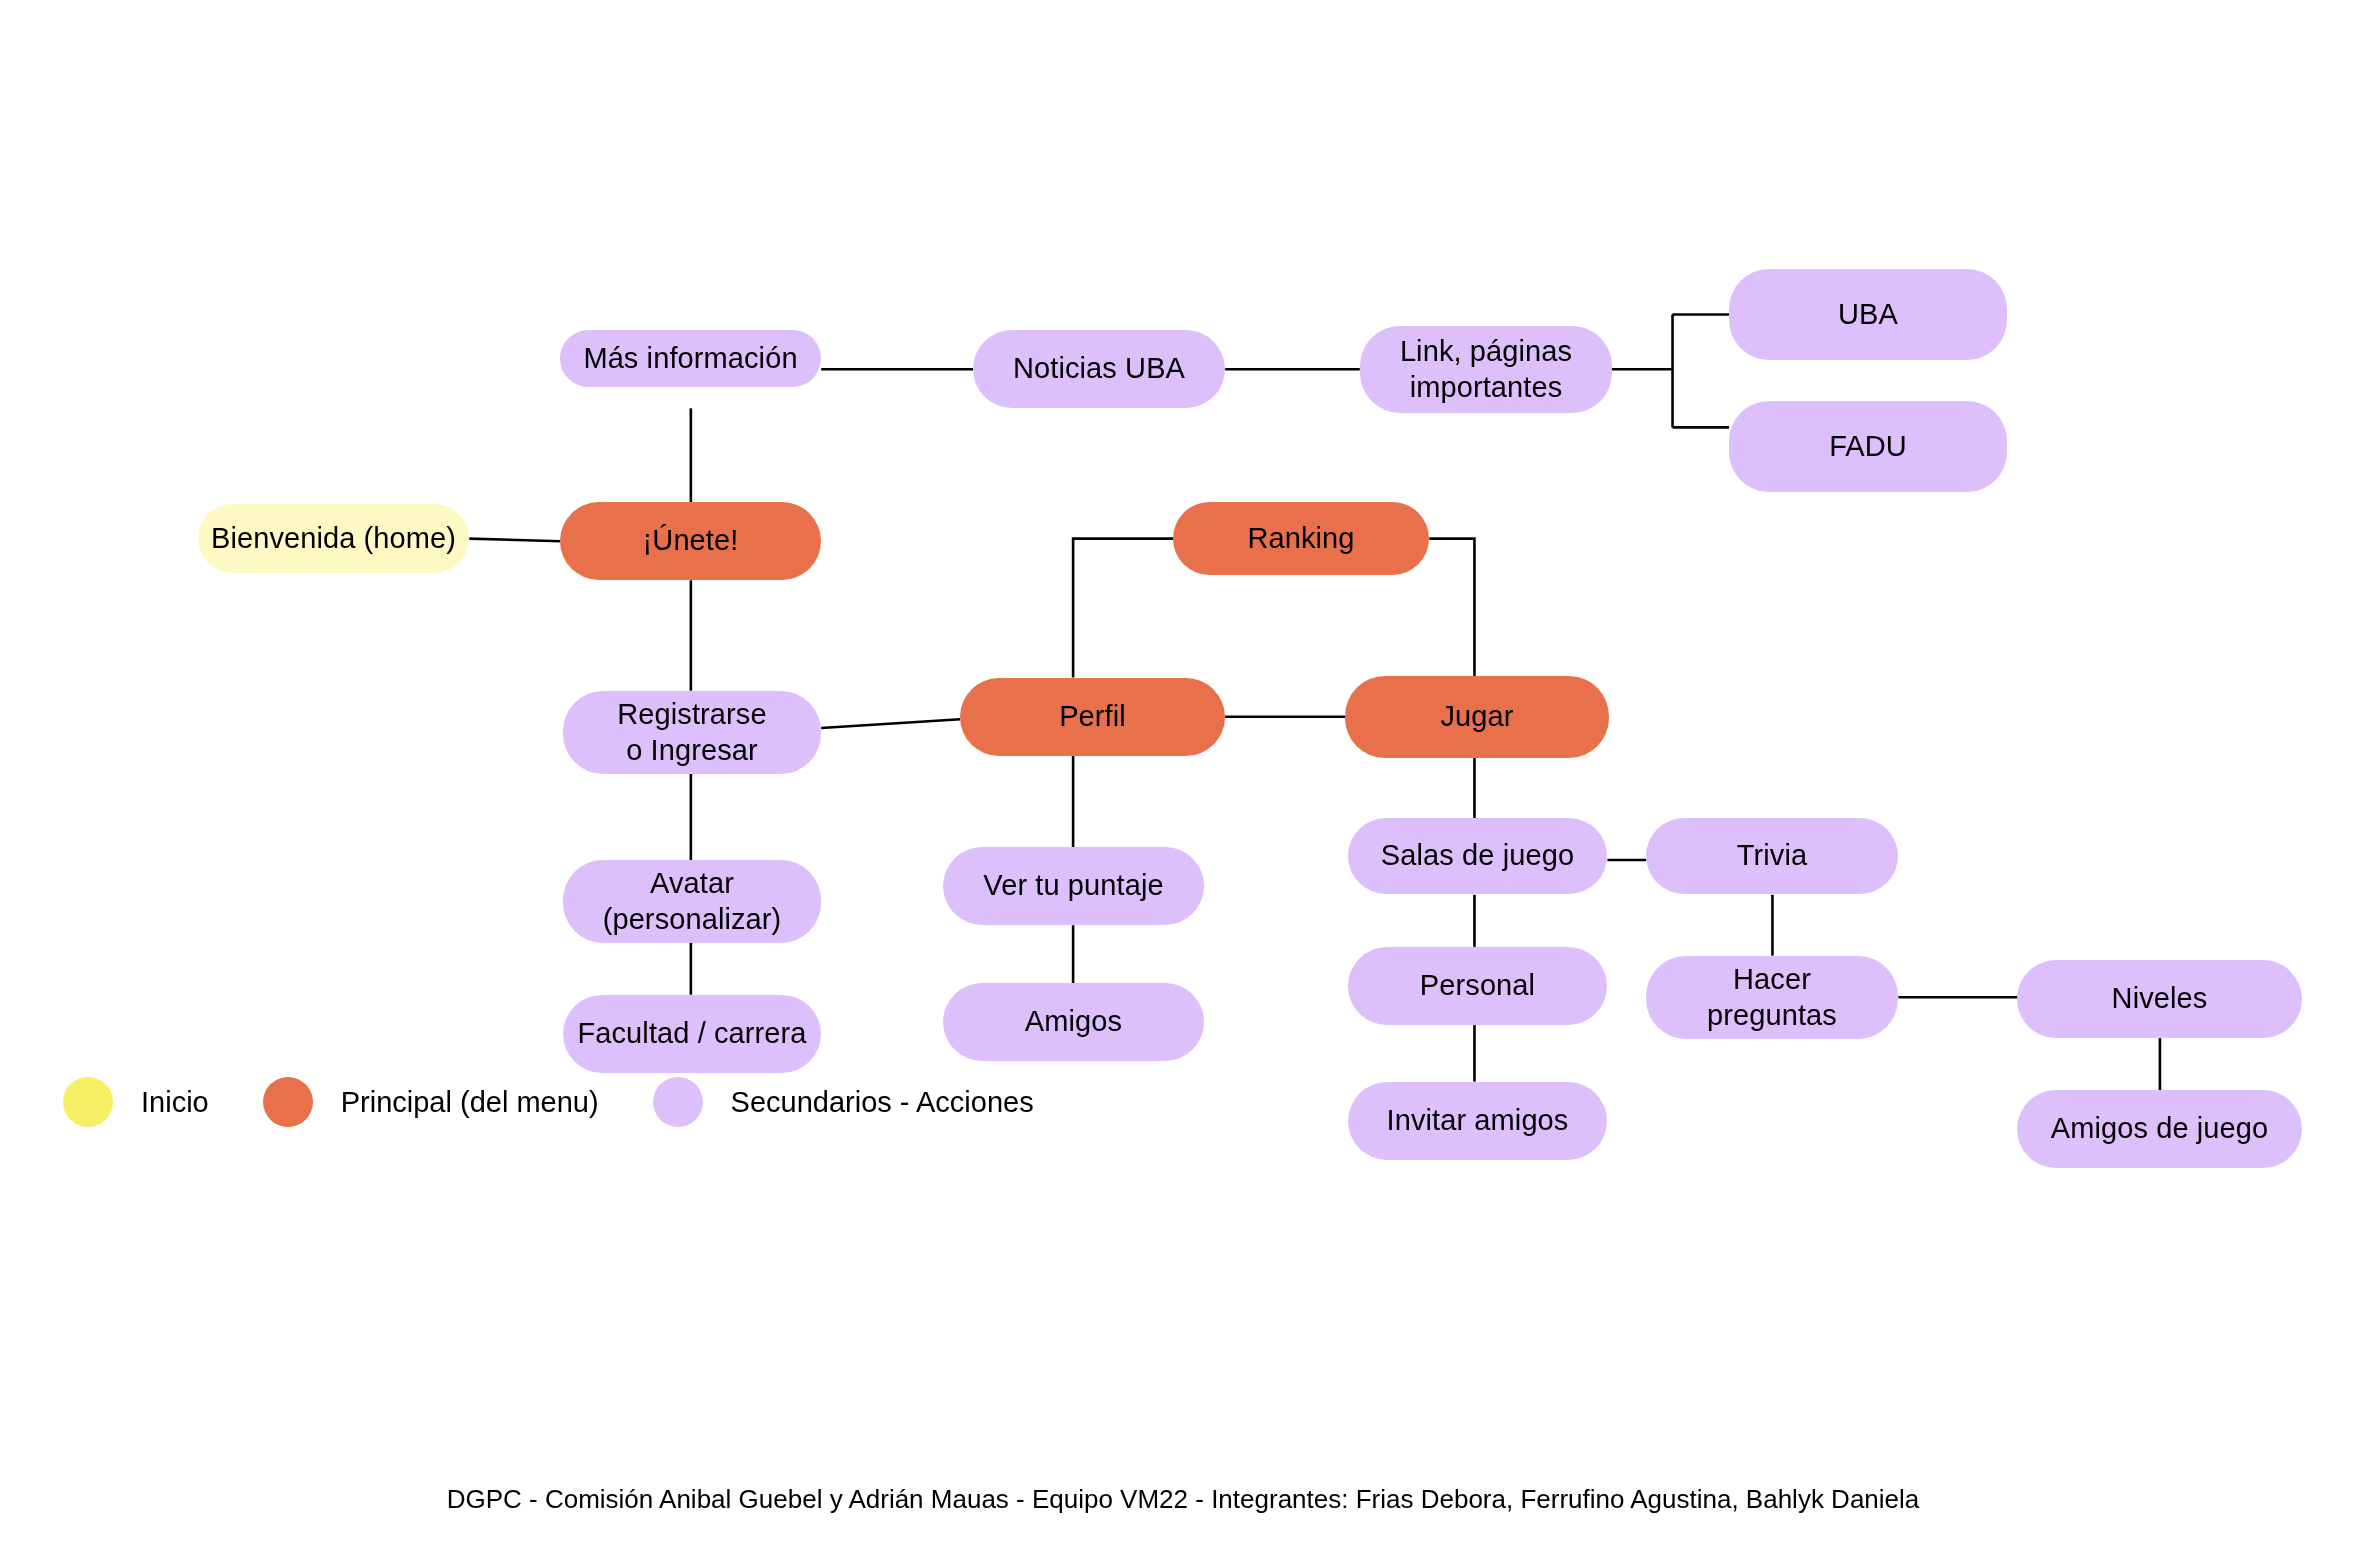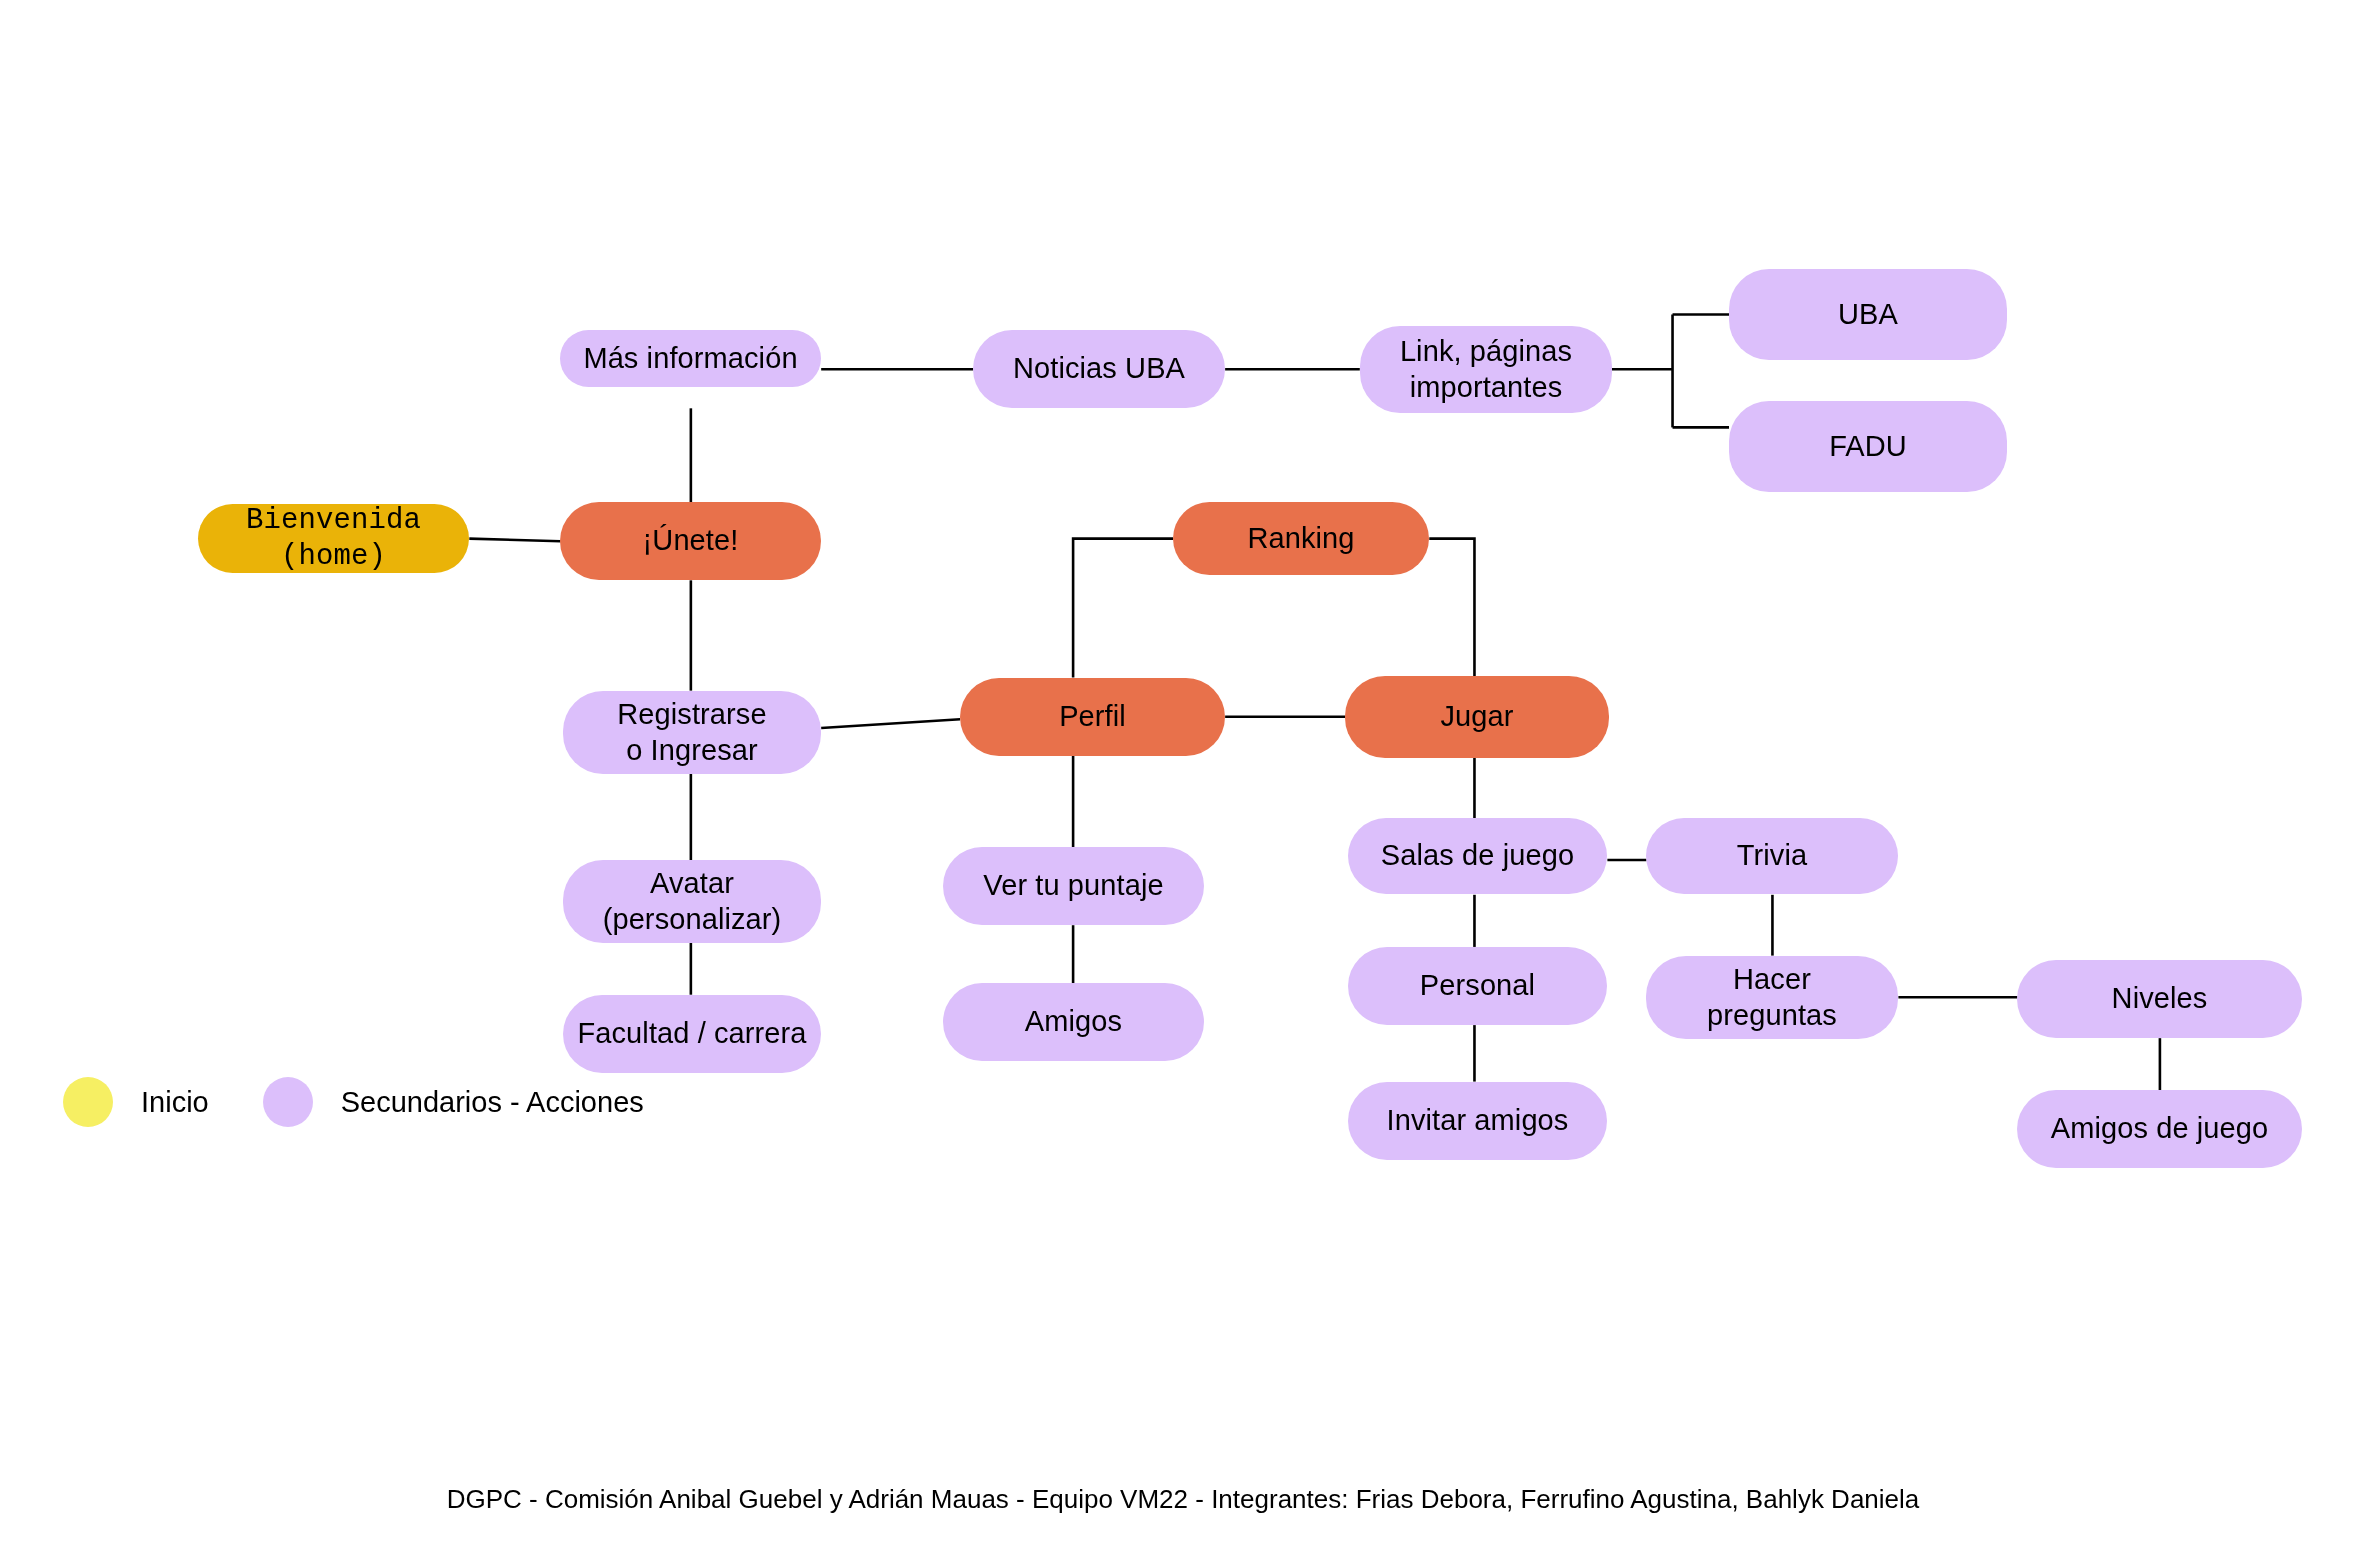--- a/index.html
+++ b/index.html
@@ -40,21 +40,21 @@
     justify-content: center;
     text-align: center;
     border-radius: 40px;
     color: #000000;
     font-size: 29px;
     line-height: 1.22;
     letter-spacing: 0.1px;
     padding: 3.5px 12px;
     white-space: pre-line;
   }
-  .node.home     { background: #eab308; font-family: Liberation Mono, monospace; }
+  .node.home     { background: #fef9c3; }
   .node.primary  { background: #E8714B; }
   .node.action   { background: #DCBFFB; }
 
   
   #legend {
     position: absolute;
     left: 63px;
     top: 1077px;
     display: flex;
     flex-direction: row;
@@ -168,20 +168,24 @@
       <div class="node action" style="left: 1348px; top: 1082px; width: 259px; height: 78px;">Invitar amigos</div>
       <div class="node action" style="left: 2017px; top: 1090px; width: 285px; height: 78px;">Amigos de juego</div>
     </div>
 
   <div id="legend">
       <div class="legend-row">
         <span class="legend-swatch" style="background: rgb(246, 239, 99);"></span>
         <span class="legend-label">Inicio</span>
       </div>
       <div class="legend-row">
+        <span class="legend-swatch" style="background: rgb(232, 113, 75);"></span>
+        <span class="legend-label">Principal (del menu)</span>
+      </div>
+      <div class="legend-row">
         <span class="legend-swatch" style="background: rgb(220, 191, 251);"></span>
         <span class="legend-label">Secundarios - Acciones</span>
       </div>
     </div>
 
   <div id="footer">DGPC - Comisión Anibal Guebel y Adrián Mauas - Equipo VM22 - Integrantes: Frias Debora, Ferrufino Agustina, Bahlyk Daniela</div>
 
 </div>
 
 

